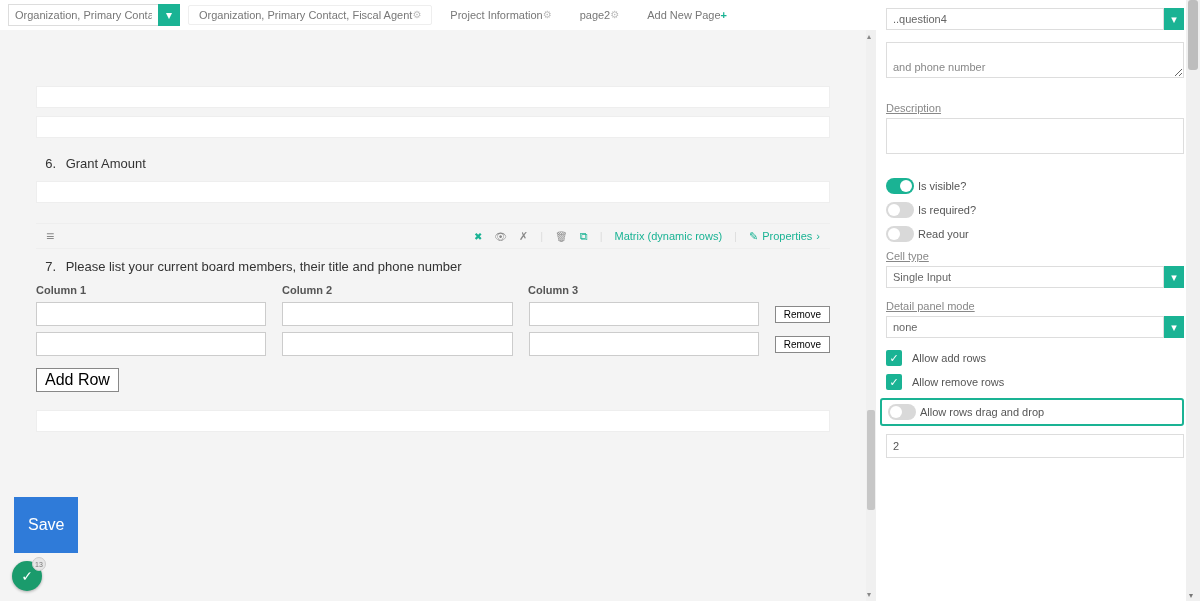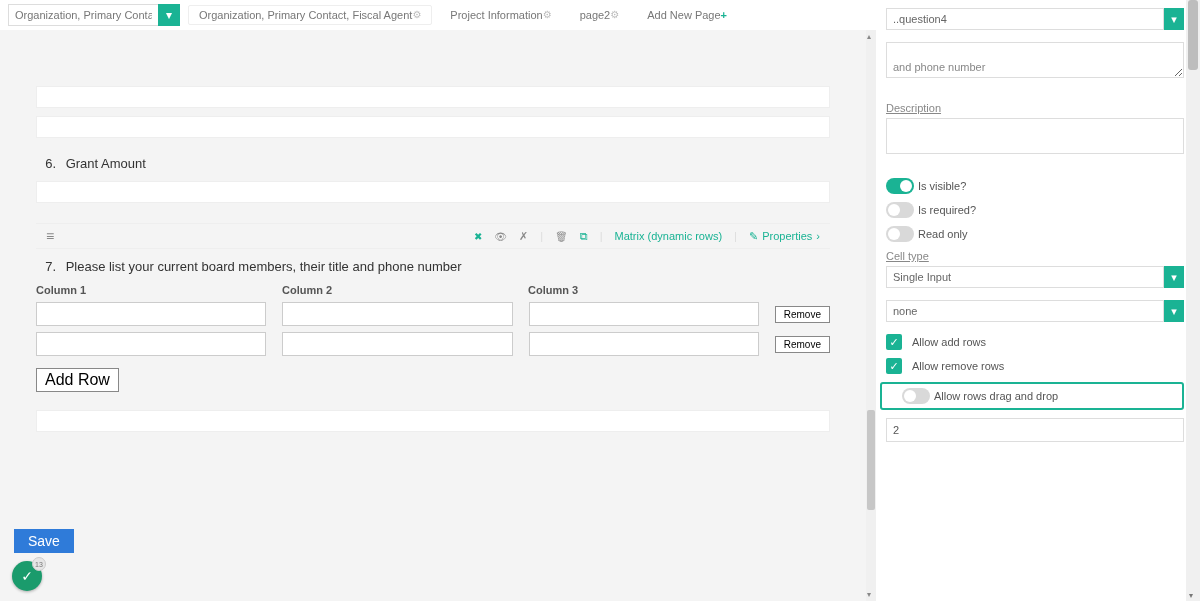--- a/index.html
+++ b/index.html
@@ -53,28 +53,28 @@
 
   .ta { width:100%; border:1px solid #ddd; min-height:36px; padding:4px 6px; font-size:11px; color:#666; resize:both; margin-bottom:24px; position:relative; }
   .ta.title { color:#888; }
   .lbl { display:block; color:#888; font-size:11px; margin:4px 0 4px 0;text-decoration:underline; }
 
   .togrow { display:flex; align-items:center; gap:4px; margin:8px 0; }
   .toggle { width:28px; height:16px; border-radius:8px; background:#d9d9d9; position:relative; cursor:pointer; }
   .toggle .knob { position:absolute; top:2px; left:2px; width:12px; height:12px; background:#fff; border-radius:50%; }
   .toggle.on { background:#1ab394; }
   .toggle.on .knob { left:14px; }
-  .togrow.highlight { border:2px solid #1ab394; border-radius:3px; padding:4px 20px; margin-left:-6px; }
+  .togrow.highlight { border:2px solid #1ab394; border-radius:3px; padding:4px 6px; margin-left:-6px; }
 
   .chkrow { display:flex; align-items:center; gap:10px; margin:8px 0; }
   .chk { width:16px; height:16px; background:#1ab394; color:#fff; display:flex; align-items:center; justify-content:center; font-size:11px; cursor:pointer; border-radius:2px; }
 
   .inp { width:100%; border:1px solid #ddd; padding:5px 6px; font-size:11px; color:#555; }
 
-  .save-btn { position:absolute; bottom:48px; left:14px; background:#2f7bd9; color:#fff; border:none; padding:4px 14px; font-size:14px; cursor:pointer; }
+  .save-btn { position:absolute; bottom:48px; left:14px; background:#2f7bd9; color:#fff; border:none; padding:19px 14px; font-size:16px; cursor:pointer; }
   .fab { position:absolute; bottom:10px; left:12px; width:30px; height:30px; border-radius:50%; background:#1a9b6c; color:#fff; display:flex; align-items:center; justify-content:center; font-size:14px; box-shadow:0 1px 3px rgba(0,0,0,.3); cursor:pointer; }
   .fab .badge { position:absolute; top:-4px; right:-4px; background:#e6e6e6; color:#777; font-size:7px; width:14px; height:14px; border-radius:50%; display:flex; align-items:center; justify-content:center; border:1px solid #ccc; }
 
   .page-scroll { position:absolute; right:0; top:0; bottom:0; width:14px; background:#f0f0f0; }
   .page-thumb { position:absolute; right:2px; top:0; width:10px; height:70px; background:#bdbdbd; border-radius:3px; }
   .page-scroll::before { content:"▴"; position:absolute; top:1px; left:3px; font-size:8px; color:#777; }
   .page-scroll::after { content:"▾"; position:absolute; bottom:1px; left:3px; font-size:8px; color:#777; }
 
   .trunc-title { overflow:hidden; white-space:nowrap; line-height:0.9; padding-top:0; display:flex; align-items:flex-end; }
 
@@ -206,31 +206,32 @@
     <div class="togrow">
       <div class="toggle">
           <div class="knob"></div>
         </div>
       <span>Is required?</span>
     </div>
     <div class="togrow">
       <div class="toggle">
           <div class="knob"></div>
         </div>
-      <span>Read only</span>
+      <span>Read your</span>
     </div>
 
     <span class="lbl">Cell type</span>
     <div class="dd">
       <div class="val">Single Input</div>
       <div class="caret">
           <span>▾</span>
         </div>
     </div>
 
+    <span class="lbl">Detail panel mode</span>
     <div class="dd">
       <div class="val">none</div>
       <div class="caret">
           <span>▾</span>
         </div>
     </div>
 
     <div class="chkrow">
       <div class="chk">
           <span>✓</span>

